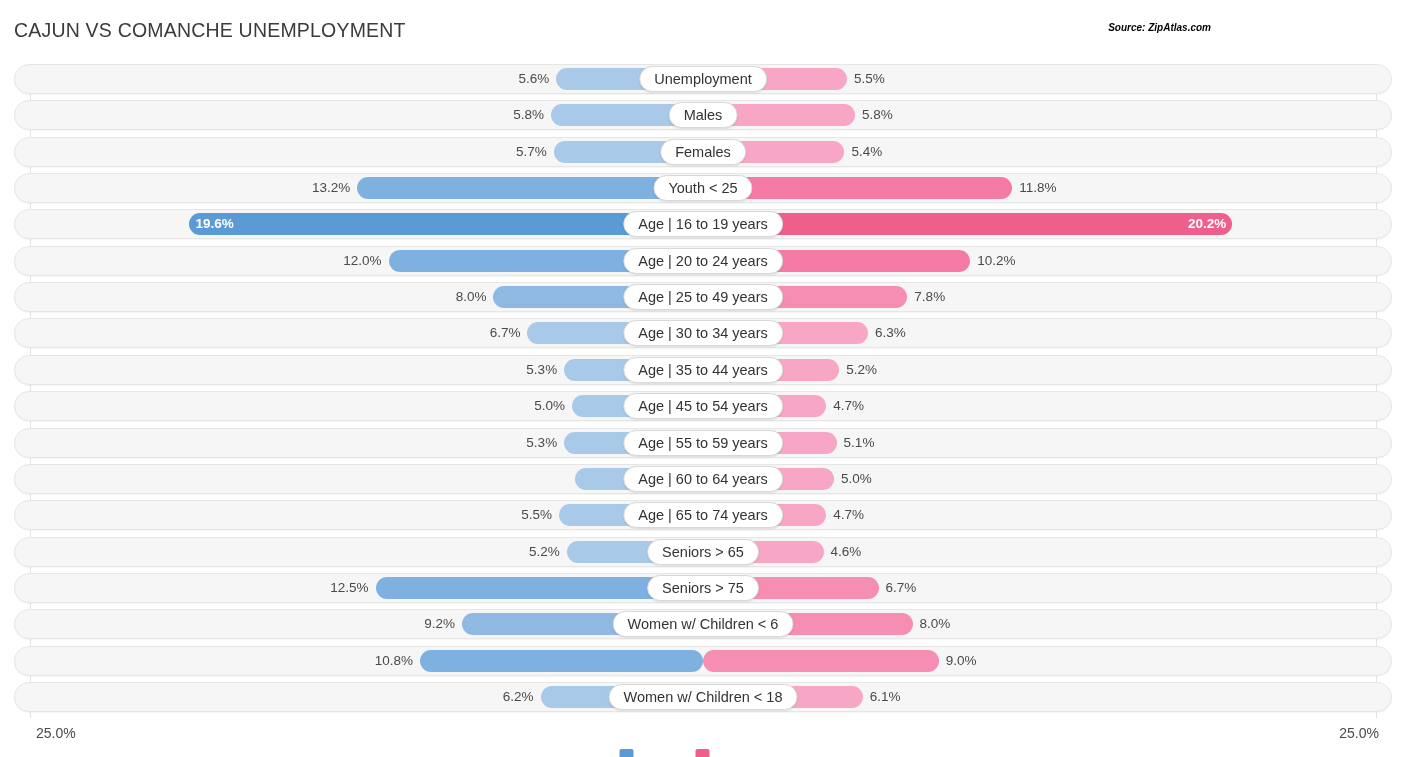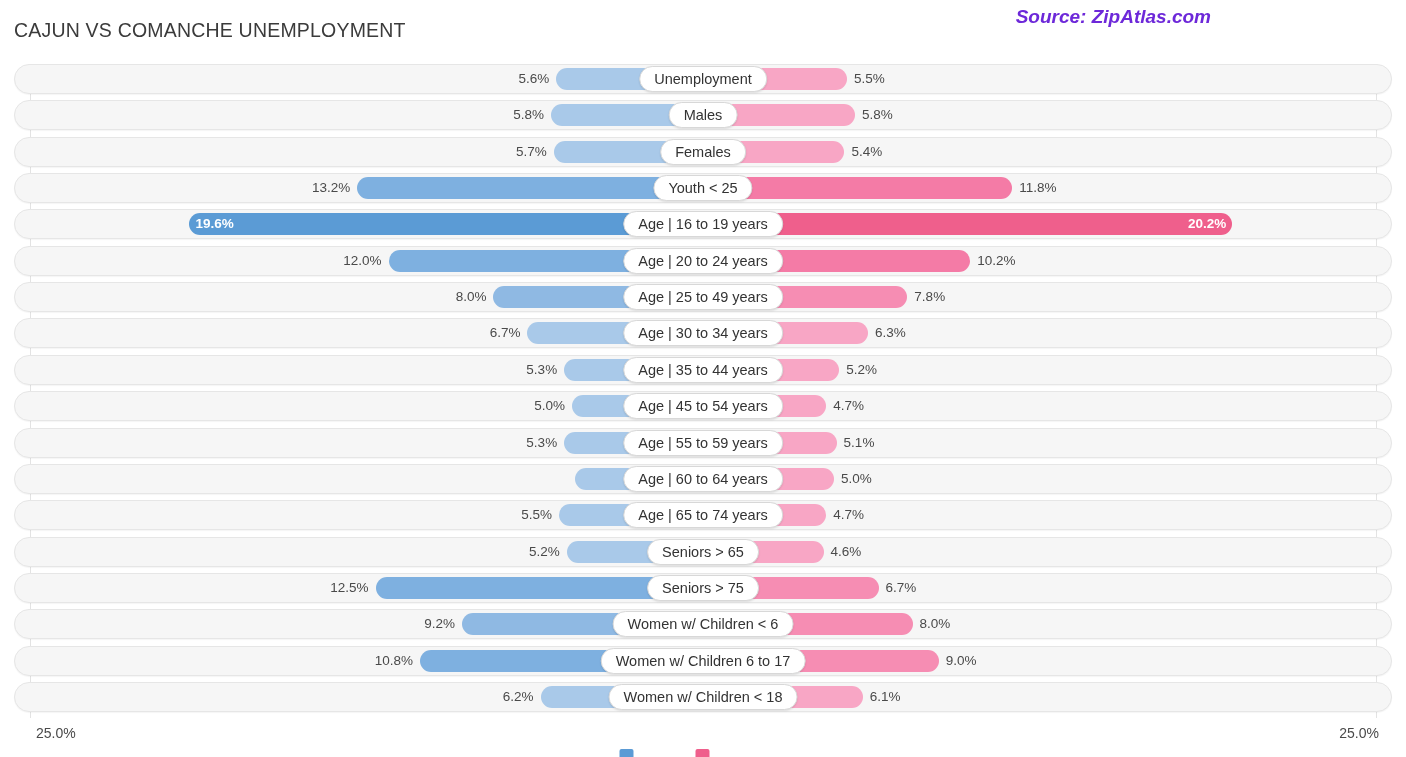--- a/index.html
+++ b/index.html
@@ -29,25 +29,25 @@
     left: 14px;
     top: 19px;
     font-size: 19.5px;
     letter-spacing: .2px;
     color: #3b3b3b;
     white-space: nowrap;
   }
   #source-label {
     position: absolute;
     right: 13px;
-    top: 6px;
-    font-size: 19px;
+    top: 22px;
+    font-size: 10px;
     font-style: italic;
     font-weight: bold;
-    color: #6d28d9;
+    color: #000000;
     white-space: nowrap;
   }
 
   
   #plot {
     position: absolute;
     left: 0;
     top: 58px;
     width: 1406px;
     height: 660px;
@@ -306,21 +306,20 @@
         <div class="val val-left" style="right: 937.04px; width: 60px;">9.2%</div>
         <div class="val val-right" style="left: 905.6px; width: 60px;">8.0%</div>
         <div class="pill">Women w/ Children &lt; 6</div>
       </div>
       <div class="row" style="top: 587.6px;">
         <div class="track"></div>
         <div class="bar bar-left" style="width: 282.96px; background: rgb(126, 176, 224);"></div>
         <div class="bar bar-right" style="width: 235.8px; background: rgb(246, 141, 179);"></div>
         <div class="val val-left" style="right: 978.96px; width: 60px;">10.8%</div>
         <div class="val val-right" style="left: 931.8px; width: 60px;">9.0%</div>
-        <div class="pill">Women w/ Children 6 to 17</div>
       </div>
       <div class="row" style="top: 623.95px;">
         <div class="track"></div>
         <div class="bar bar-left" style="width: 162.44px; background: rgb(169, 201, 233);"></div>
         <div class="bar bar-right" style="width: 159.82px; background: rgb(248, 166, 197);"></div>
         <div class="val val-left" style="right: 858.44px; width: 60px;">6.2%</div>
         <div class="val val-right" style="left: 855.82px; width: 60px;">6.1%</div>
         <div class="pill">Women w/ Children &lt; 18</div>
       </div>
     </div>

